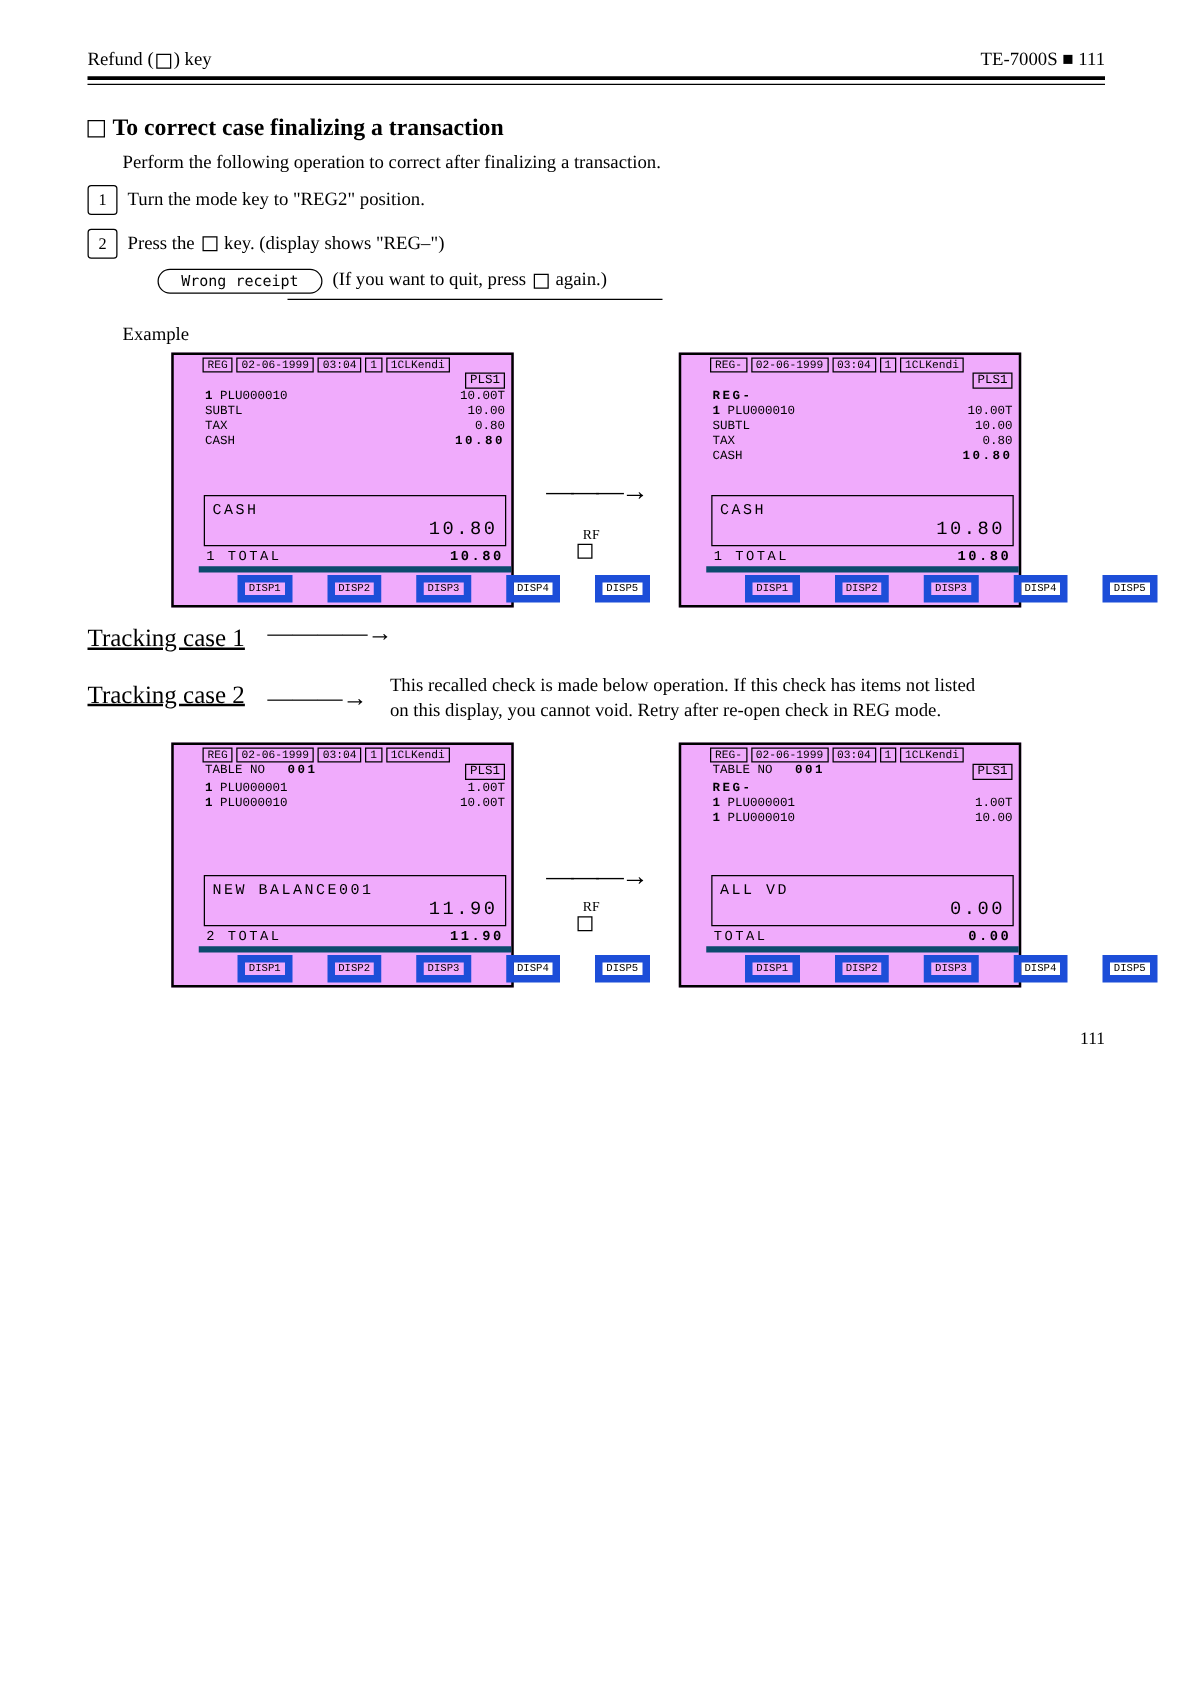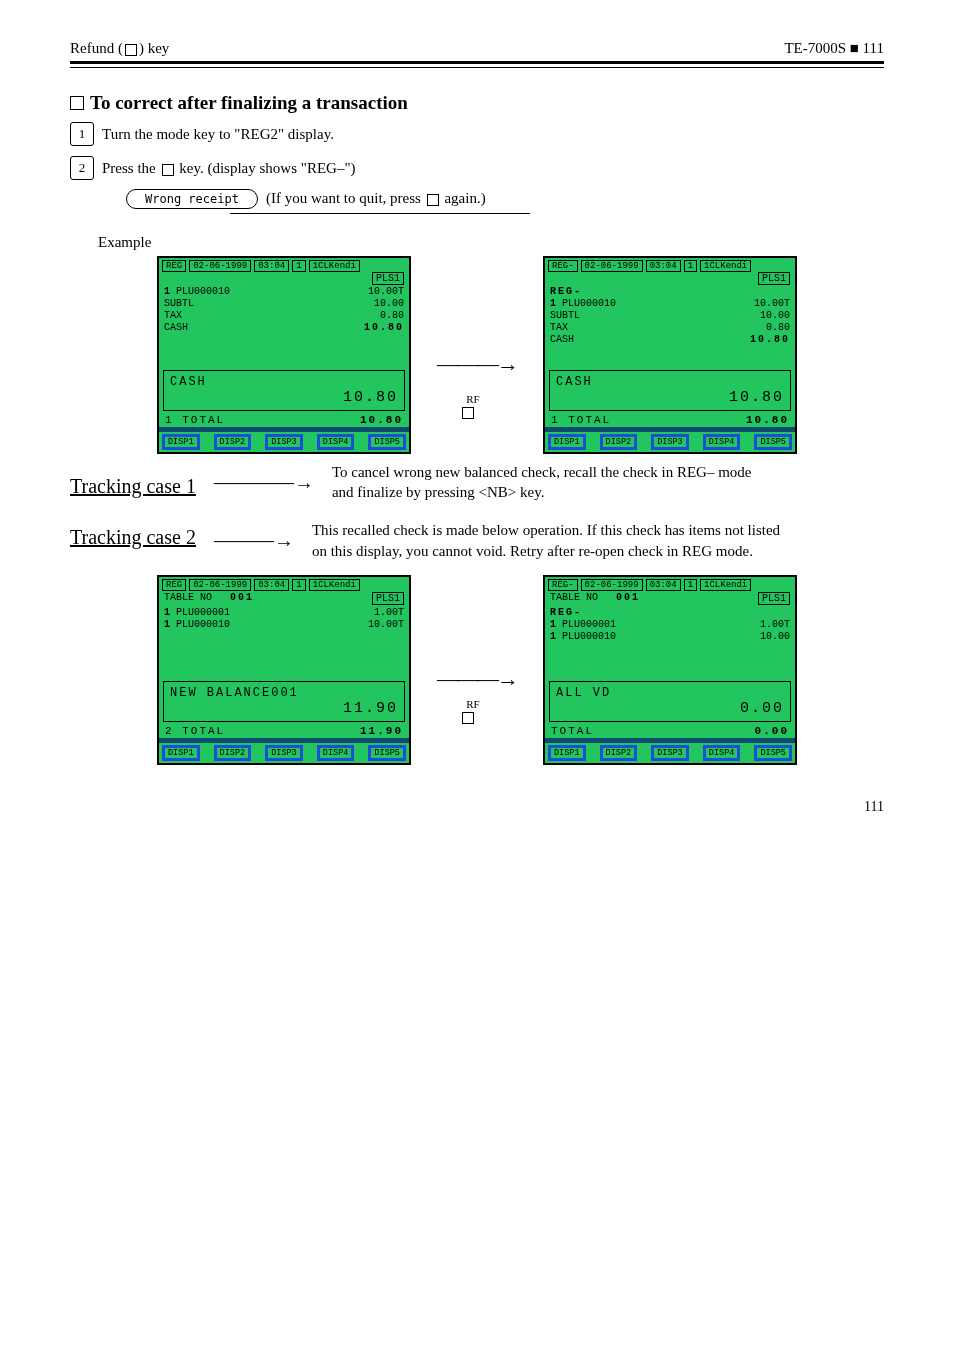--- a/index.html
+++ b/index.html
@@ -80,21 +80,22 @@
   }
   .arrow{
     font-size:22px;
     letter-spacing:-2px;
   }
   .lcd{
     width:250px;
     border:2px solid #000;
     font-family:"Courier New",monospace;
     font-size:10px;
-    background:#22c55e;
+    background:#f0abfc;
+    padding-left:20px;
   }
   .lcd-header{
     display:flex;
     gap:3px;
     padding:2px 3px 1px 3px;
     font-size:9px;
   }
   .lcd-box{ border:1px solid #000; padding:0 3px; }
   .lcd-body{ padding:2px 5px 2px 5px; min-height:80px; font-size:10px; line-height:1.2;text-align:center; }
   .lcd-line{ display:flex; justify-content:space-between; white-space:pre; }
@@ -109,21 +110,21 @@
   .lcd-tot-row{
     display:flex; justify-content:space-between;
     padding:1px 6px; font-size:11px;
     border-bottom:5px solid #0c4a6e;
     letter-spacing:2px;
   }
   .lcd-ftr{
     display:flex; justify-content:space-between;
     padding:2px 3px;
   }
-  .lcd-ftr span{ border:3px solid #1d4ed8; font-size:8.5px; padding:0 3px; }
+  .lcd-ftr span{ border:6px solid #1d4ed8; font-size:8.5px; padding:0 3px;margin-left:28px; }
   .bold-num{ font-weight:bold; letter-spacing:2px; }
   .subsub{
     font-size:20px;
     text-decoration:underline;
     margin:10px 0 2px 0;
     display:inline-block;
   }
   .case-row{
     display:flex;
     align-items:center;
@@ -146,27 +147,28 @@
     <span>
       <span>Refund (</span><span class="sq-sm"></span><span>) key</span>
     </span>
     <span>TE-7000S ■ 111</span>
   </div>
   <div class="thick-rule"></div>
   <div class="thin-rule"></div>
 
   <div class="sec-title">
     <span class="sq"></span>
-    <span>To correct after finalizing a transaction</span>
-  </div>
-
+    <span>To correct case finalizing a transaction</span>
+  </div>
+
+  <div class="body-text indent1">Perform the following operation to correct after finalizing a transaction.</div>
 
   <div class="step-row indent1">
     <span class="step-num">1</span>
-    <span class="body-text">Turn the mode key to "REG2" display.</span>
+    <span class="body-text">Turn the mode key to "REG2" position.</span>
   </div>
 
   <div class="step-row indent1">
     <span class="step-num">2</span>
     <span class="body-text">
       <span>Press the </span><span class="sq-sm"></span><span> key. (display shows "REG–")</span>
     </span>
   </div>
 
   <div class="step-row" style="margin-left:56px;">
@@ -258,21 +260,20 @@
           <span>DISP3</span>
           <span>DISP4</span>
           <span>DISP5</span>
       </div>
     </div>
   </div>
 
   <div class="case-row indent1">
     <span class="subsub">Tracking case 1</span>
     <span class="case-arrow">————→</span>
-    <span class="body-text" style="max-width:430px;">To cancel wrong new balanced check, recall the check in REG– mode and finalize by pressing &lt;NB&gt; key.</span>
   </div>
 
   <div class="case-row indent1" style="align-items:flex-start;">
     <span class="subsub">Tracking case 2</span>
     <span class="case-arrow" style="align-self:center;">———→</span>
     <span class="body-text" style="max-width:470px;">This recalled check is made below operation. If this check has items not listed on this display, you cannot void. Retry after re-open check in REG mode.</span>
   </div>
 
   <div class="lcd-row">
 

